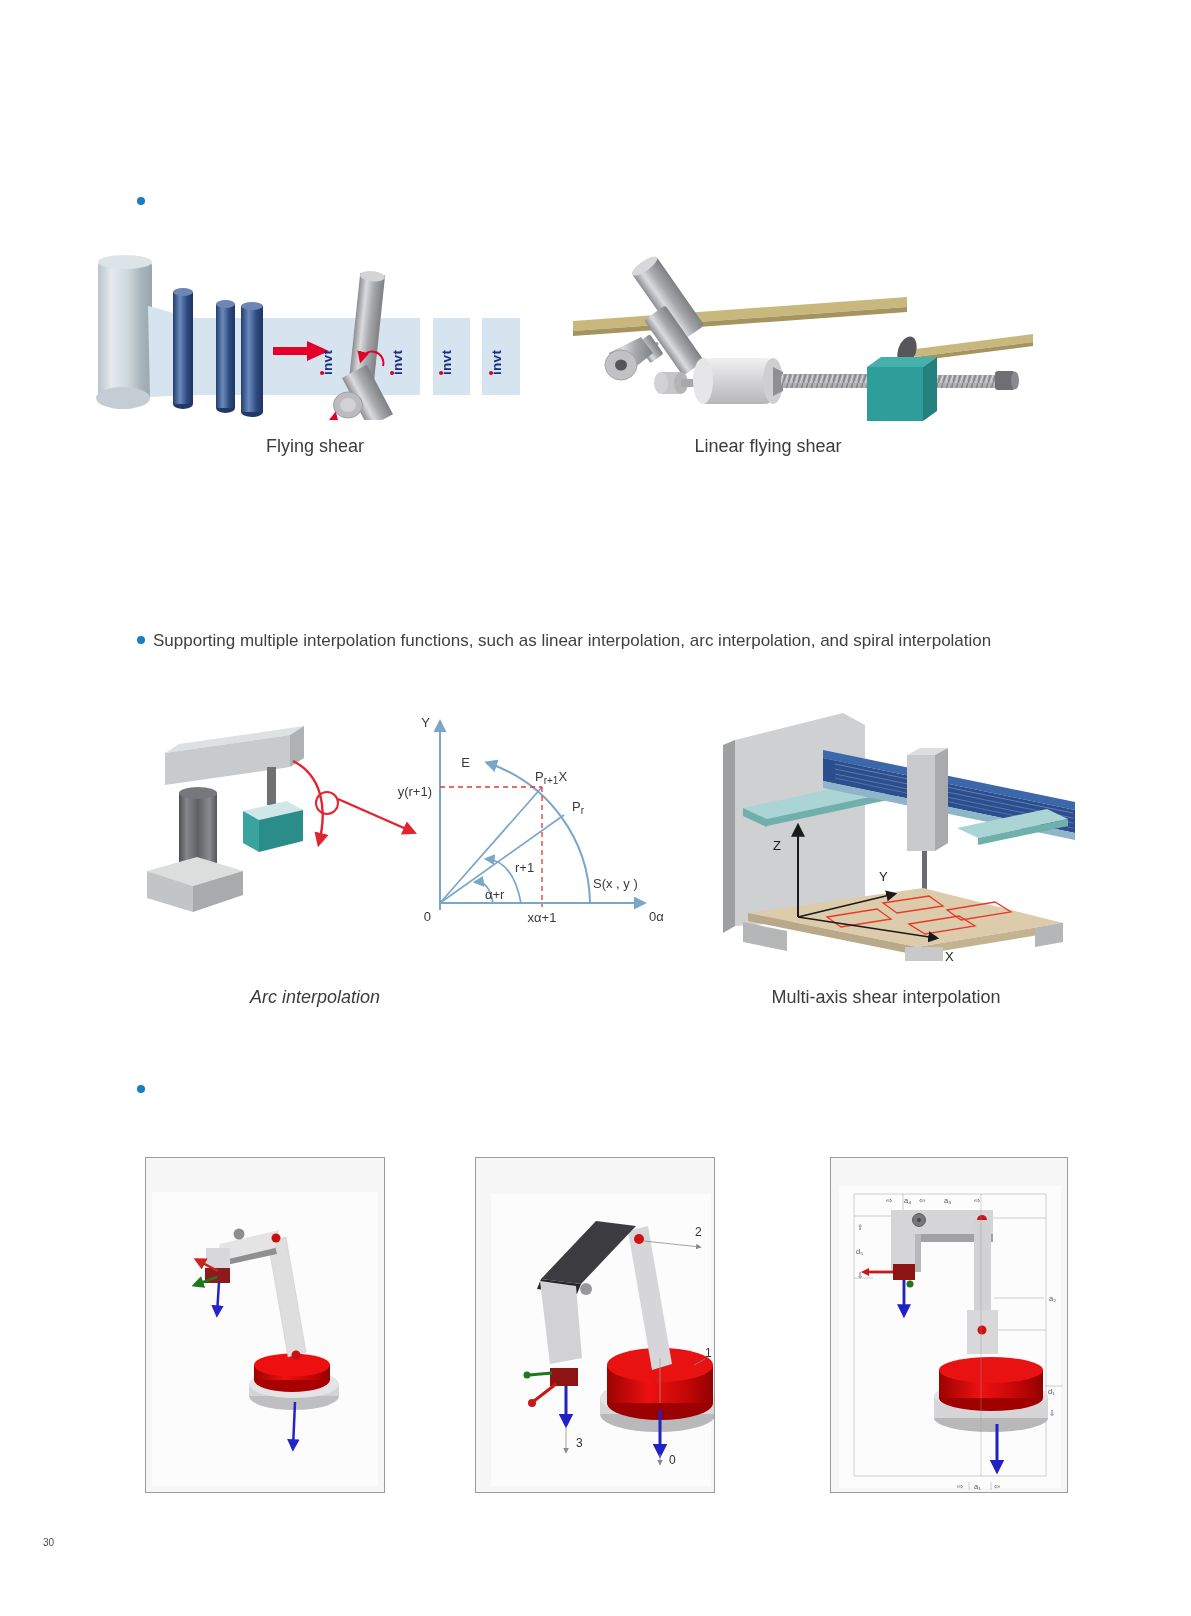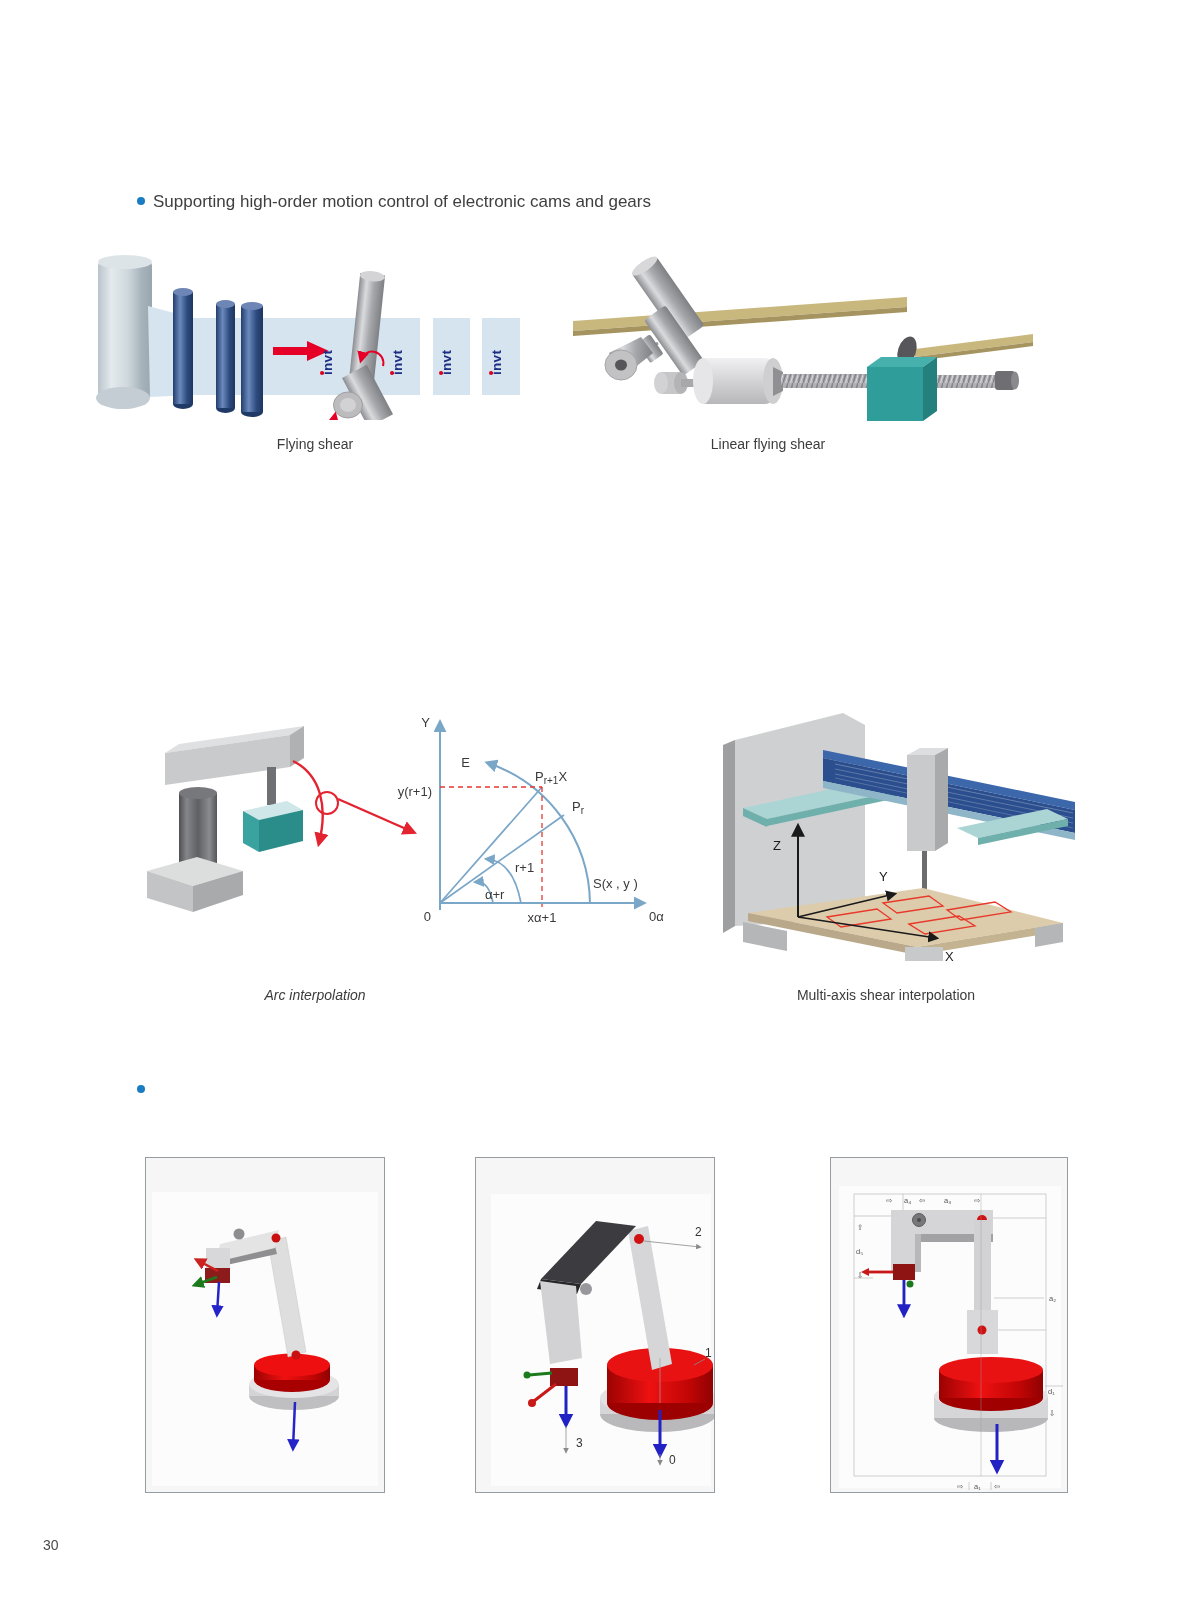--- a/index.html
+++ b/index.html
@@ -1,39 +1,39 @@
 <!DOCTYPE html>
 <html><head>
 <meta charset="utf-8">
 <style>
   html,body{margin:0;padding:0;background:#e9e9e9;}
   #page{position:relative;width:1191px;height:1616px;background:#ffffff;margin:0 auto;
         font-family:"Liberation Sans",sans-serif;overflow:hidden;}
   .bullet{position:absolute;font-size:17px;line-height:1.6;color:#3f3f3f;}
   .dot{display:inline-block;width:8px;height:8px;border-radius:50%;background:#1a7cc2;
        margin-right:8px;vertical-align:2px;}
-  .caption{position:absolute;font-size:14px;color:#3c3c3c;text-align:center;width:300px;}
+  .caption{position:absolute;font-size:18px;color:#3c3c3c;text-align:center;width:300px;}
   .figure{position:absolute;}
   .frame{position:absolute;background:#f6f6f6;border:1px solid #979ca0;box-sizing:border-box;}
-  .pagenum{position:absolute;left:43px;top:1537px;font-size:14px;color:#4a4a4a;}
+  .pagenum{position:absolute;left:43px;top:1537px;font-size:10px;color:#4a4a4a;}
   svg{display:block;}
   .dlab{font-family:"Liberation Sans",sans-serif;font-size:13px;fill:#3a3a3a;}
   .sub{font-size:10px;}
   .jlab{font-family:"Liberation Sans",sans-serif;font-size:12px;fill:#333333;}
   .mlab{font-family:"Liberation Sans",sans-serif;font-size:7.5px;fill:#555555;}
   .axlab{font-family:"Liberation Sans",sans-serif;font-size:13px;fill:#1c1c1c;}
   .invt{font-family:"Liberation Sans",sans-serif;font-size:13.5px;font-weight:bold;fill:#1d2e85;letter-spacing:0.3px;}
 </style>
 </head>
 <body>
 
 <div id="page">
 
   <div class="bullet" style="left:137px;top:188px;width:980px;">
-    <span class="dot"></span><span>Supporting high-order motion control of electronic cams and gears</span>
+    <span class="dot"></span>
   </div>
 
   <div class="figure" style="left:95px;top:248px;">
     <svg width="470" height="172" viewBox="0 0 470 172">
       <defs>
         <linearGradient id="fs-roll" x1="0" y1="0" x2="1" y2="0">
           <stop offset="0" stop-color="#b9c4cb"></stop>
             <stop offset="0.25" stop-color="#e4eaed"></stop>
           <stop offset="0.55" stop-color="#cfd8dd"></stop>
             <stop offset="0.8" stop-color="#a8b4bc"></stop>
@@ -197,20 +197,23 @@
 
       <g>
         <rect x="374" y="120" width="58" height="13" fill="url(#lf-thr)"></rect>
         <rect x="432" y="116" width="20" height="19" rx="3" fill="#6f6f73"></rect>
         <ellipse cx="452" cy="125.5" rx="4" ry="9" fill="#8a8a8e"></ellipse>
       </g>
     </svg>
   </div>
   <div class="caption" style="left:618px;top:436px;text-align:center;">Linear flying shear</div>
 
+  <div class="bullet" style="left:137px;top:627px;width:1000px;">
+    <span class="dot"></span><span>Supporting multiple interpolation functions, such as linear interpolation, arc interpolation, and spiral interpolation</span>
+  </div>
 
   <div class="figure" style="left:135px;top:675px;">
     <svg width="545" height="258" viewBox="0 0 545 258">
       <defs>
         <linearGradient id="ai-col" x1="0" y1="0" x2="1" y2="0">
           <stop offset="0" stop-color="#4e4f52"></stop>
             <stop offset="0.2" stop-color="#85868a"></stop>
           <stop offset="0.5" stop-color="#5f6063"></stop>
             <stop offset="0.8" stop-color="#8a8b8f"></stop>
           <stop offset="1" stop-color="#55565a"></stop>

